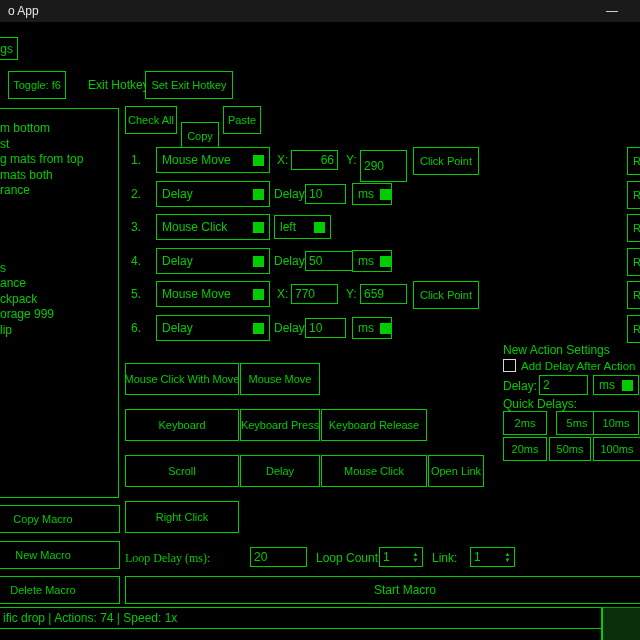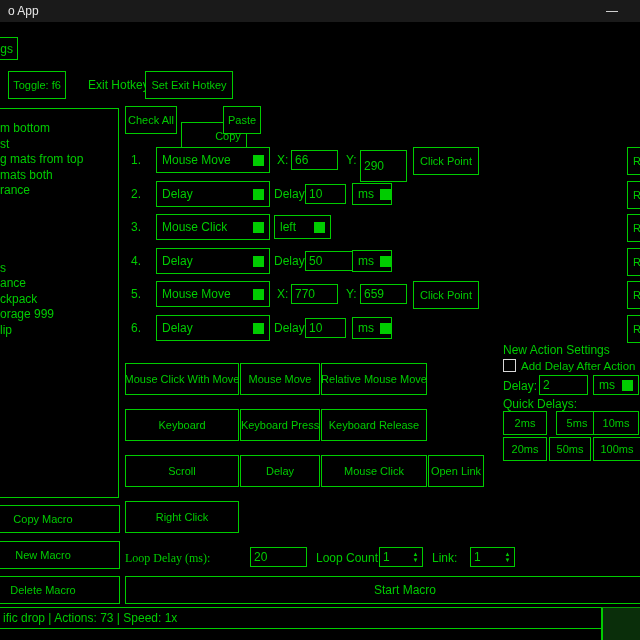--- a/index.html
+++ b/index.html
@@ -72,31 +72,31 @@
     <div class="list-item"></div>
     <div class="list-item"></div>
     <div class="list-item">s</div>
     <div class="list-item">ance</div>
     <div class="list-item">ckpack</div>
     <div class="list-item">orage 999</div>
     <div class="list-item">lip</div>
   </div>
 
   <div class="btn" style="left:125px;top:106px;width:50px;height:26px;">Check All</div>
-  <div class="btn" style="left:181px;top:122px;width:36px;height:26px;padding-left:28px;">Copy</div>
+  <div class="btn" style="left:181px;top:122px;width:36px;height:26px;">Copy</div>
   <div class="btn" style="left:223px;top:106px;width:36px;height:26px;">Paste</div>
 
   <div class="row" style="top:147px;">
     <span class="num">1.</span>
     <div class="dd" style="left:156px;top:0;width:114px;height:26px;">
       <span>Mouse Move</span>
       <span class="sq"></span>
     </div>
     <span class="lbl" style="left:277px;top:6px;">X:</span>
-    <input class="inp" style="left: 291px; top: 3px; width: 47px; height: 20px;" value="66">
+    <input class="inp" style="left: 291px; top: 3px; width: 47px; height: 20px; text-align: right;" value="66">
     <span class="lbl" style="left:346px;top:6px;">Y:</span>
     <input class="inp" style="left: 360px; top: 3px; width: 47px; height: 32px;" value="290">
     <div class="btn" style="left:413px;top:0;width:64px;height:26px;">Click Point</div>
     <div class="btn cut" style="left:627px;top:0;width:60px;height:26px;">R</div>
   </div>
 
   <div class="row" style="top:181px;">
     <span class="num">2.</span>
     <div class="dd" style="left:156px;top:0;width:114px;height:26px;">
       <span>Delay</span>
@@ -163,21 +163,20 @@
     <input class="inp" style="left: 305px; top: 3px; width: 41px; height: 20px;" value="10">
     <div class="dd" style="left:352px;top:2px;width:40px;height:22px;">
       <span>ms</span>
       <span class="sq"></span>
     </div>
     <div class="btn cut" style="left:627px;top:0;width:60px;height:26px;">R</div>
   </div>
 
   <div class="btn" style="left:125px;top:363px;width:112px;height:30px;">Mouse Click With Move</div>
   <div class="btn" style="left:240px;top:363px;width:78px;height:30px;">Mouse Move</div>
-  <div class="btn" style="left:321px;top:363px;width:104px;height:30px;">Relative Mouse Move</div>
 
   <div class="btn" style="left:125px;top:409px;width:112px;height:30px;">Keyboard</div>
   <div class="btn" style="left:240px;top:409px;width:78px;height:30px;">Keyboard Press</div>
   <div class="btn" style="left:321px;top:409px;width:104px;height:30px;">Keyboard Release</div>
 
   <div class="btn" style="left:125px;top:455px;width:112px;height:30px;">Scroll</div>
   <div class="btn" style="left:240px;top:455px;width:78px;height:30px;">Delay</div>
   <div class="btn" style="left:321px;top:455px;width:104px;height:30px;">Mouse Click</div>
   <div class="btn" style="left:428px;top:455px;width:54px;height:30px;">Open Link</div>
 
@@ -219,18 +218,18 @@
     <input value="1" style="">
     <div class="arrows">
       <span>▲</span>
       <span>▼</span>
     </div>
   </div>
 
   <div class="btn" style="left:125px;top:576px;width:558px;height:26px;font-size:12px;">Start Macro</div>
 
   <div class="statusbar">
-    <span class="txt">ific drop | Actions: 73 | Speed: 1x</span>
+    <span class="txt">ific drop | Actions: 74 | Speed: 1x</span>
   </div>
 
   <div class="cornerbox"></div>
 
 </div>
 
 </body></html>

